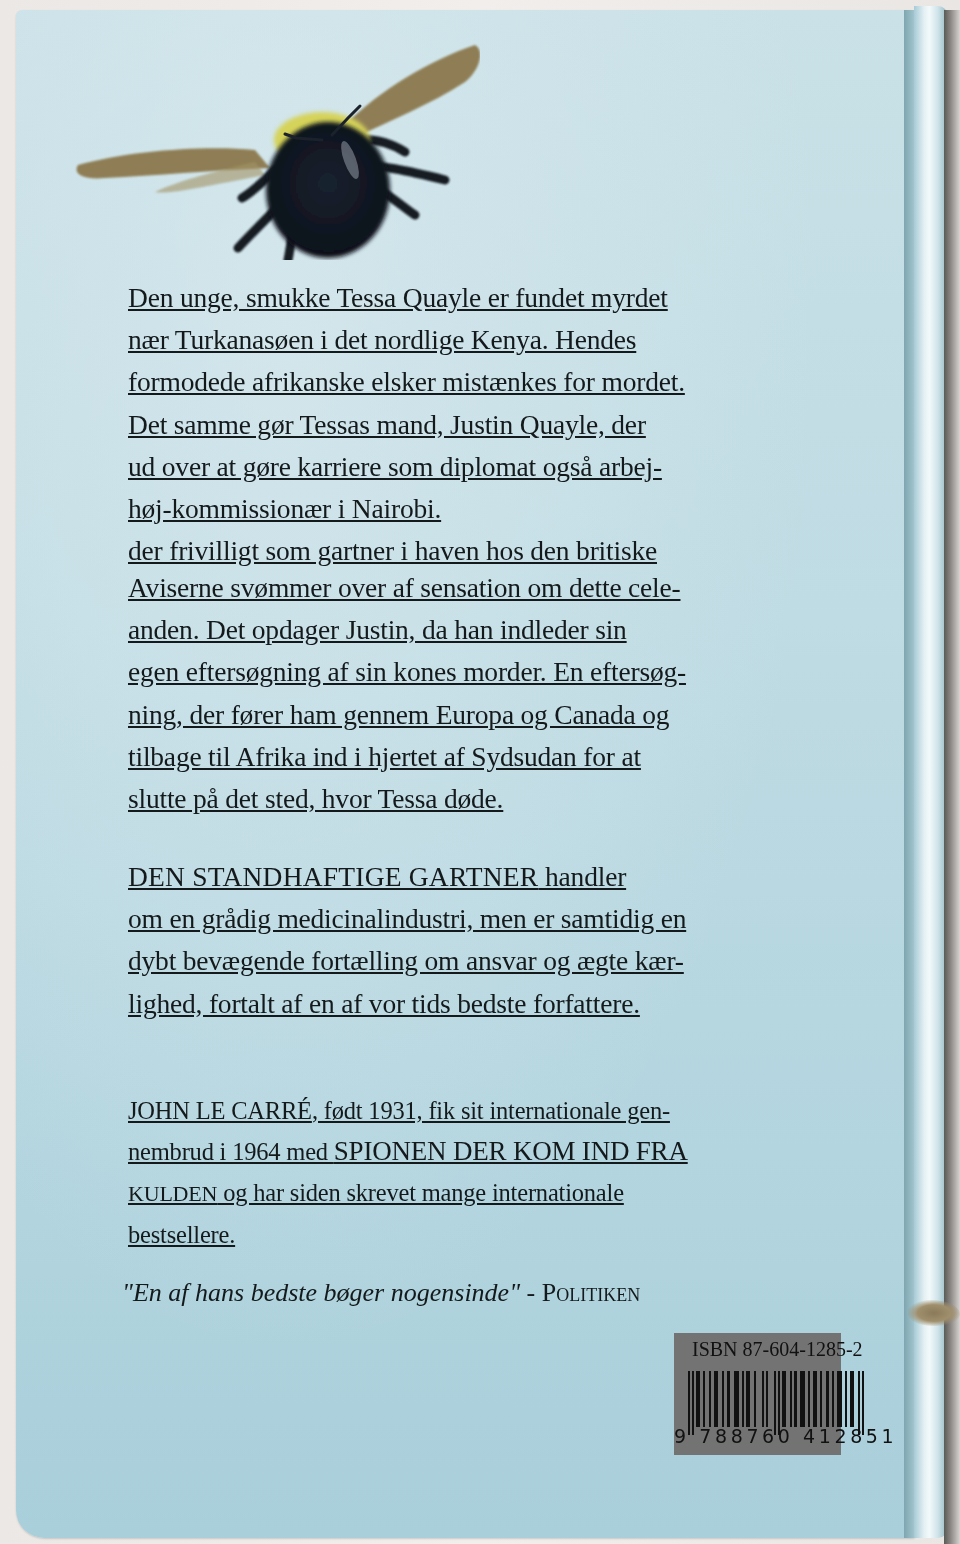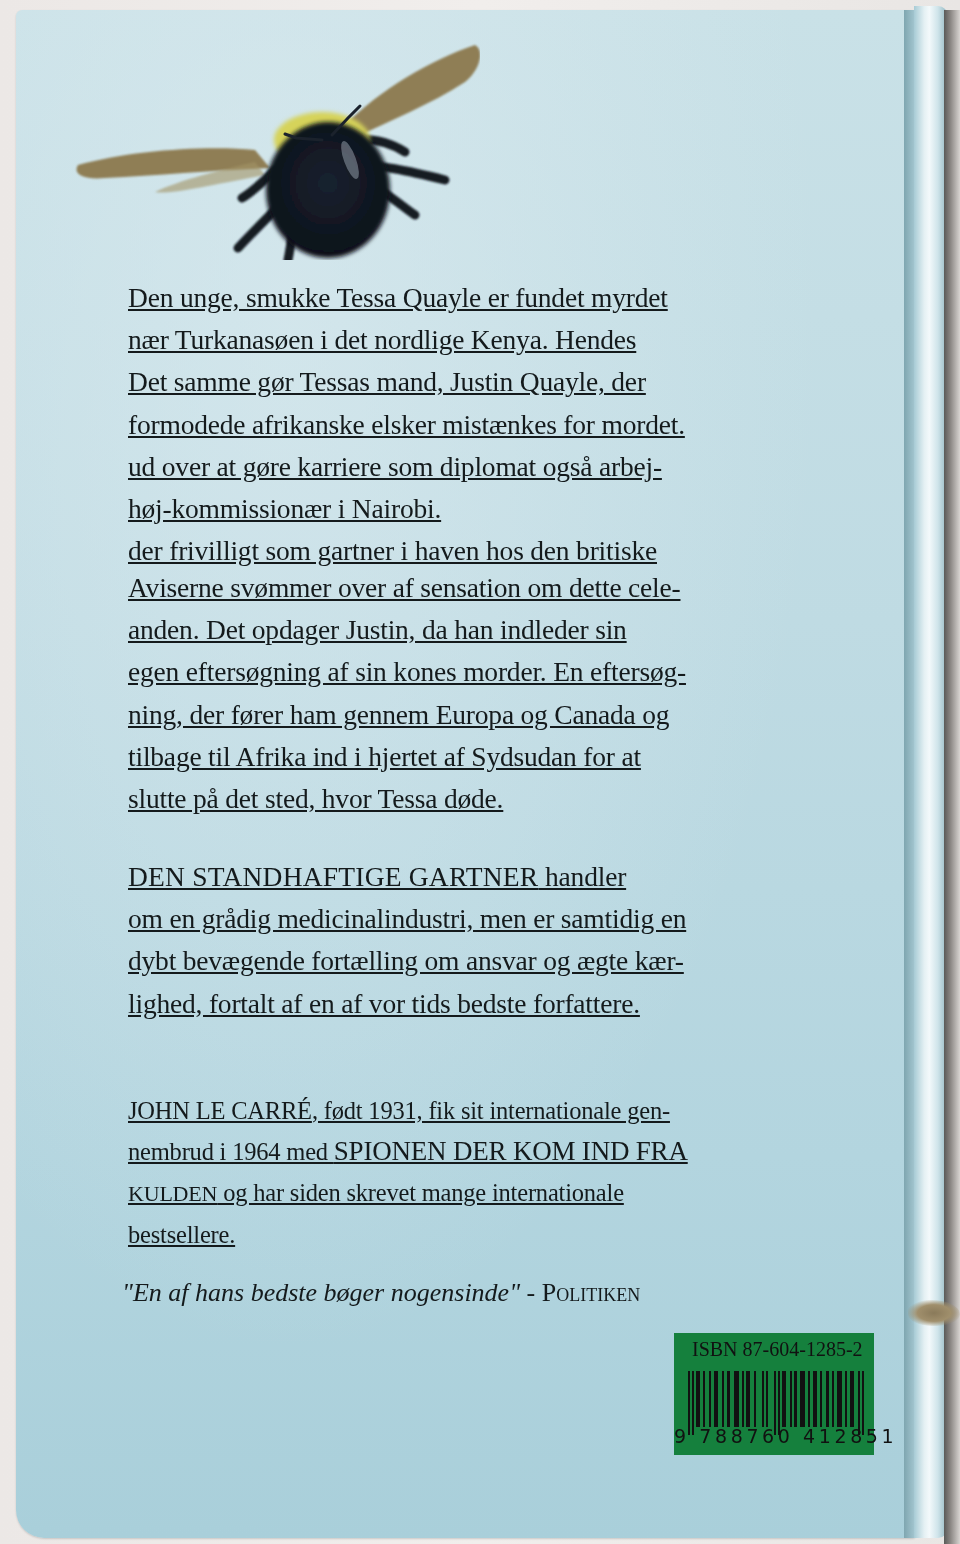--- a/index.html
+++ b/index.html
@@ -49,22 +49,22 @@
     #para4 { top: 1088px; font-size: 24.5px; line-height: 37px; }
     .caps { letter-spacing: 0.2px; }
     .quote {
       position: absolute; left: 122px; top: 1278px; font-size: 26px; color: #141a1c;
       white-space: nowrap;
     }
     .quote i { font-style: italic; }
     .smallcaps { font-variant: small-caps; }
 
     .barcode-box {
-      position: absolute; left: 674px; top: 1333px; width: 200px; height: 122px;
-      background: #15803d;
+      position: absolute; left: 674px; top: 1333px; width: 167px; height: 122px;
+      background: #737373;
     }
     .isbn-text {
       position: absolute; left: 18px; top: 5px; font-size: 20px; color: #111; white-space: nowrap;
     }
     .bars { position: absolute; left: 8px; top: 38px; width: 186px; height: 64px; }
     .ean {
       position: absolute; left: 0px; top: 92px; width: 200px;
       font-family: "DejaVu Sans", sans-serif; font-size: 19px; color: #111;
       letter-spacing: 3.6px; white-space: nowrap;
     }
@@ -113,22 +113,22 @@
 
   <g stroke="#1b222c" stroke-width="3" fill="none" stroke-linecap="round">
     <path d="M262 120 L 236 118 L 225 114"></path>
     <path d="M272 115 L 288 98 L 300 86"></path>
   </g>
 </svg>
 
 <div class="text" id="para1">
   <p>Den unge, smukke Tessa Quayle er fundet myrdet</p>
   <p>nær Turkanasøen i det nordlige Kenya. Hendes</p>
+  <p>formodede afrikanske elsker mistænkes for mordet.</p>
   <p>Det samme gør Tessas mand, Justin Quayle, der</p>
-  <p>formodede afrikanske elsker mistænkes for mordet.</p>
   <p>ud over at gøre karriere som diplomat også arbej-</p>
   <p>høj-kommissionær i Nairobi.</p>
   <p>der frivilligt som gartner i haven hos den britiske</p>
 </div>
 
 <div class="text" id="para2">
   <p>Aviserne svømmer over af sensation om dette cele-</p>
   <p>anden. Det opdager Justin, da han indleder sin</p>
   <p>egen eftersøgning af sin kones morder. En eftersøg-</p>
   <p>ning, der fører ham gennem Europa og Canada og</p>

